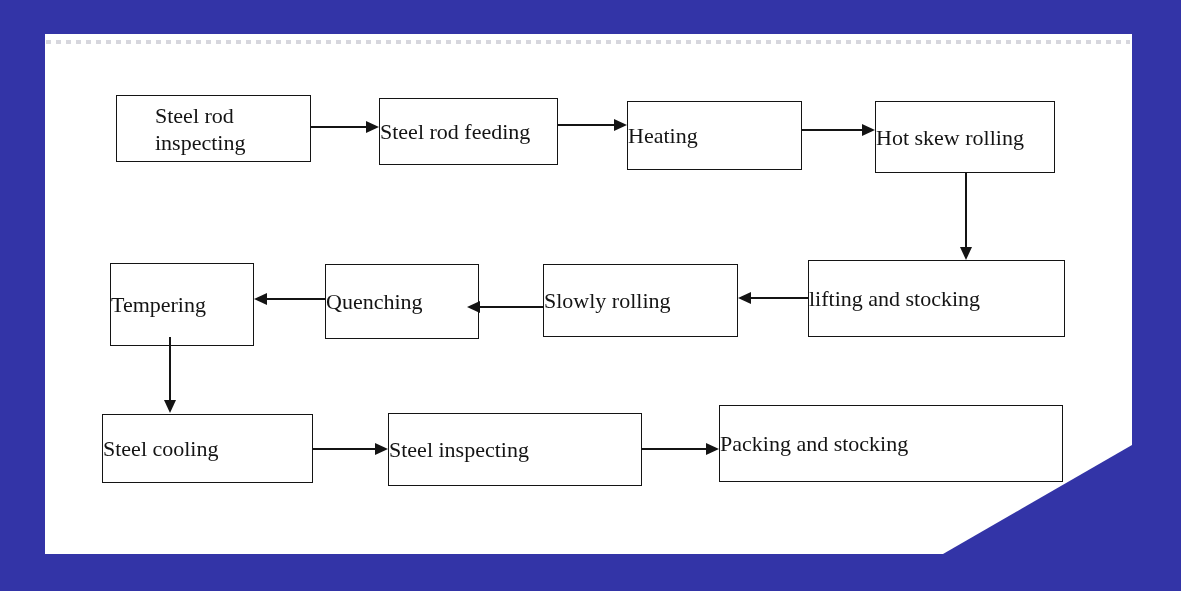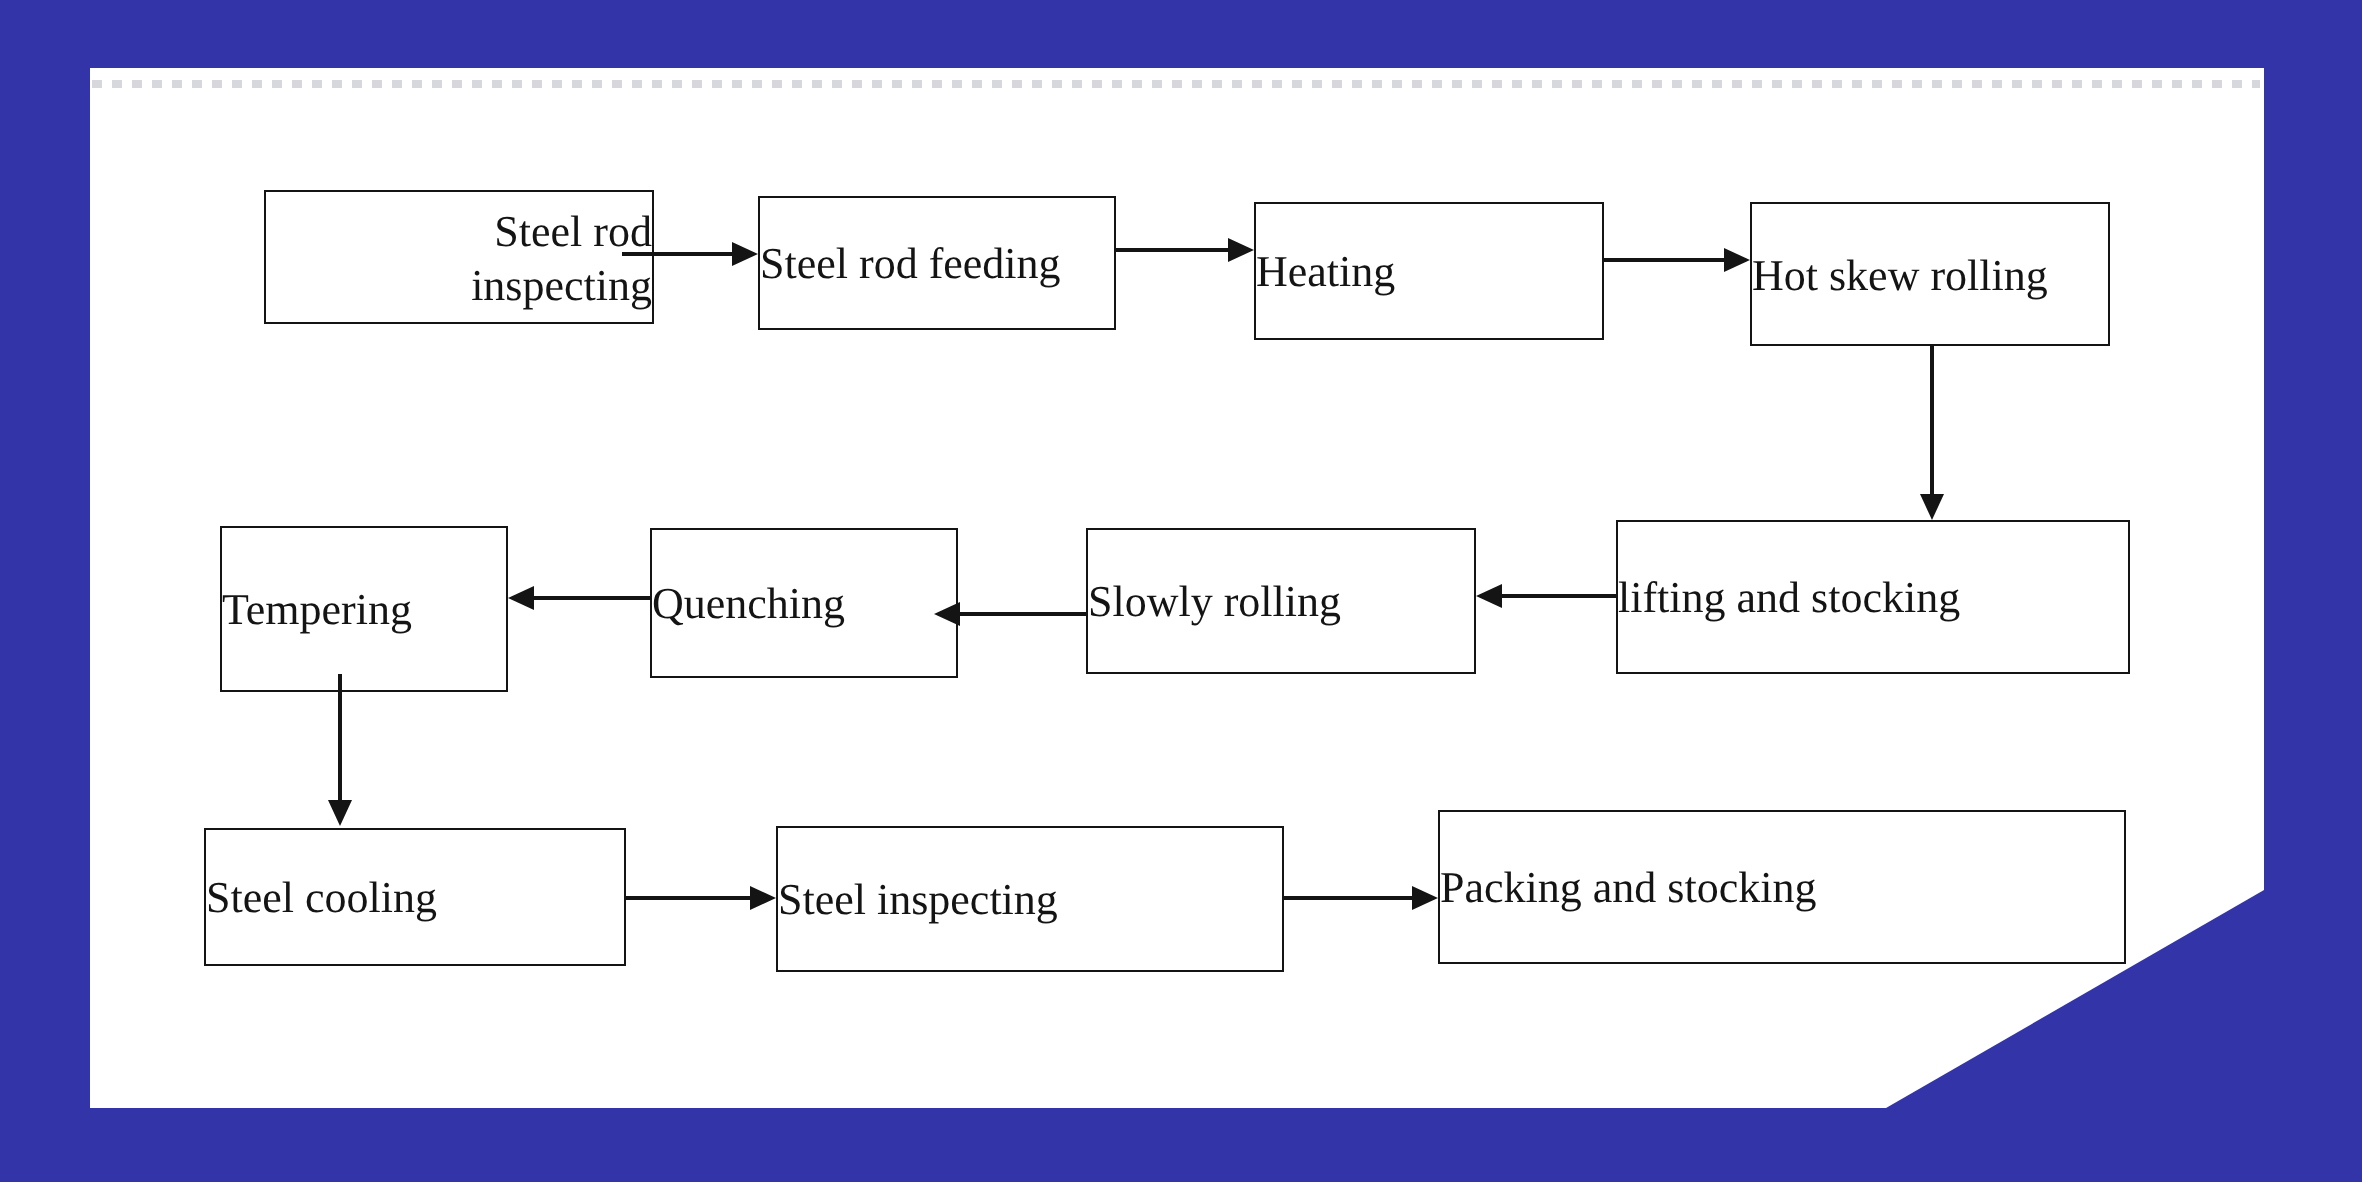--- a/index.html
+++ b/index.html
@@ -22,21 +22,21 @@
     background:repeating-linear-gradient(90deg,#c9c9d2 0 5px,transparent 5px 10px);
     opacity:.75;
   }
   .node{
     position:absolute;box-sizing:border-box;
     background:#ffffff;border:1.5px solid #141414;
     display:flex;align-items:center;justify-content:flex-start;
     font-size:22px;line-height:27px;color:#141414;
     text-align:center;
   }
-  .node--left{justify-content:flex-start;text-align:right;padding-left:38px;margin-left:16px;}
+  .node--left{justify-content:flex-start;text-align:left;padding-left:38px;}
   .shaft-h{position:absolute;height:2px;background:#141414;}
   .shaft-v{position:absolute;width:2px;background:#141414;}
   .ah{position:absolute;width:0;height:0;border-style:solid;}
   .ah-r{border-width:6px 0 6px 13px;border-color:transparent transparent transparent #141414;}
   .ah-l{border-width:6px 13px 6px 0;border-color:transparent #141414 transparent transparent;}
   .ah-d{border-width:13px 6px 0 6px;border-color:#141414 transparent transparent transparent;}
 </style>
 </head>
 <body>
 

